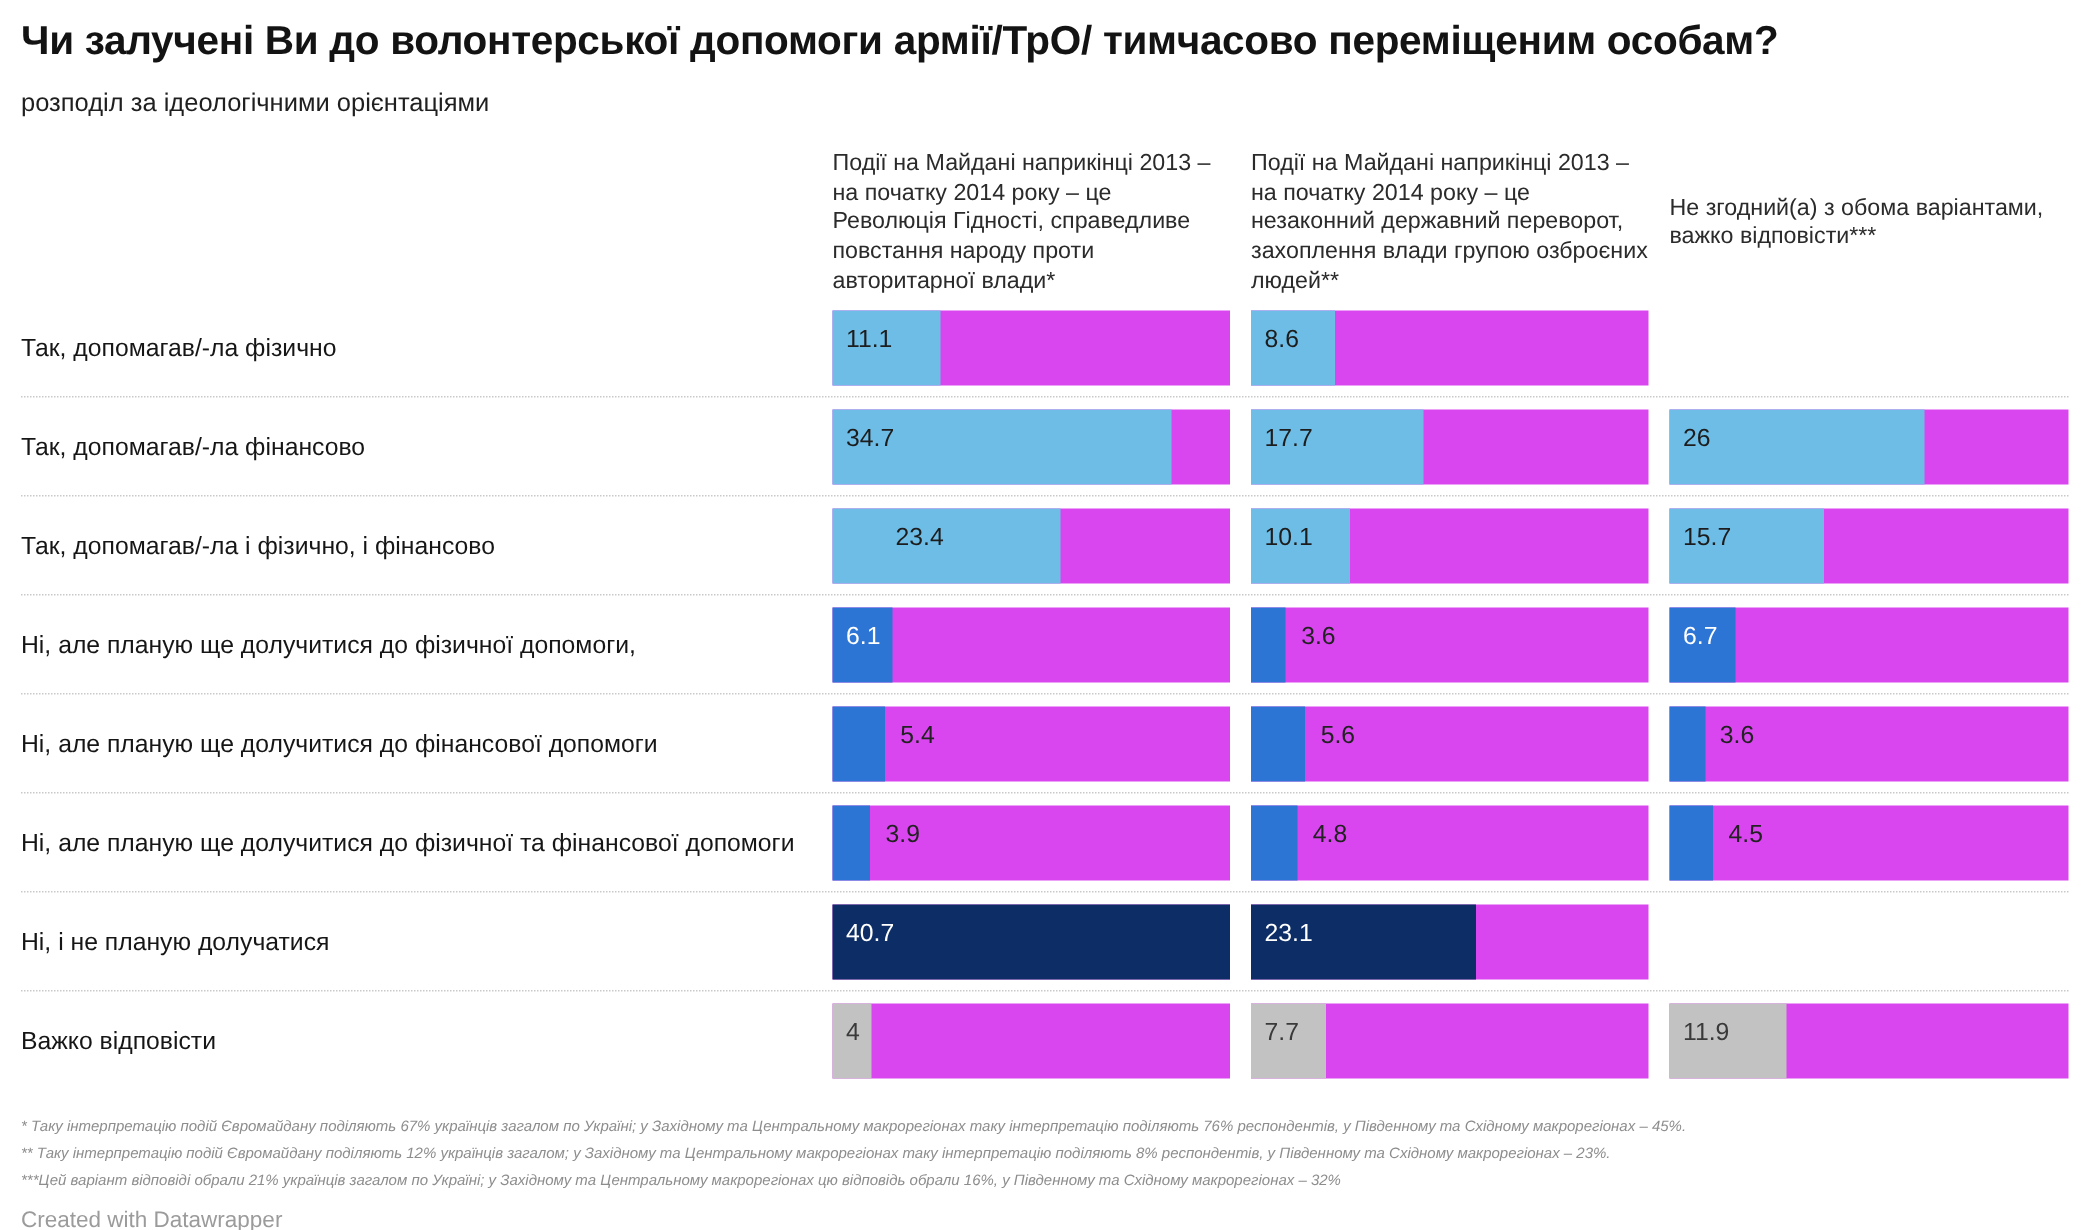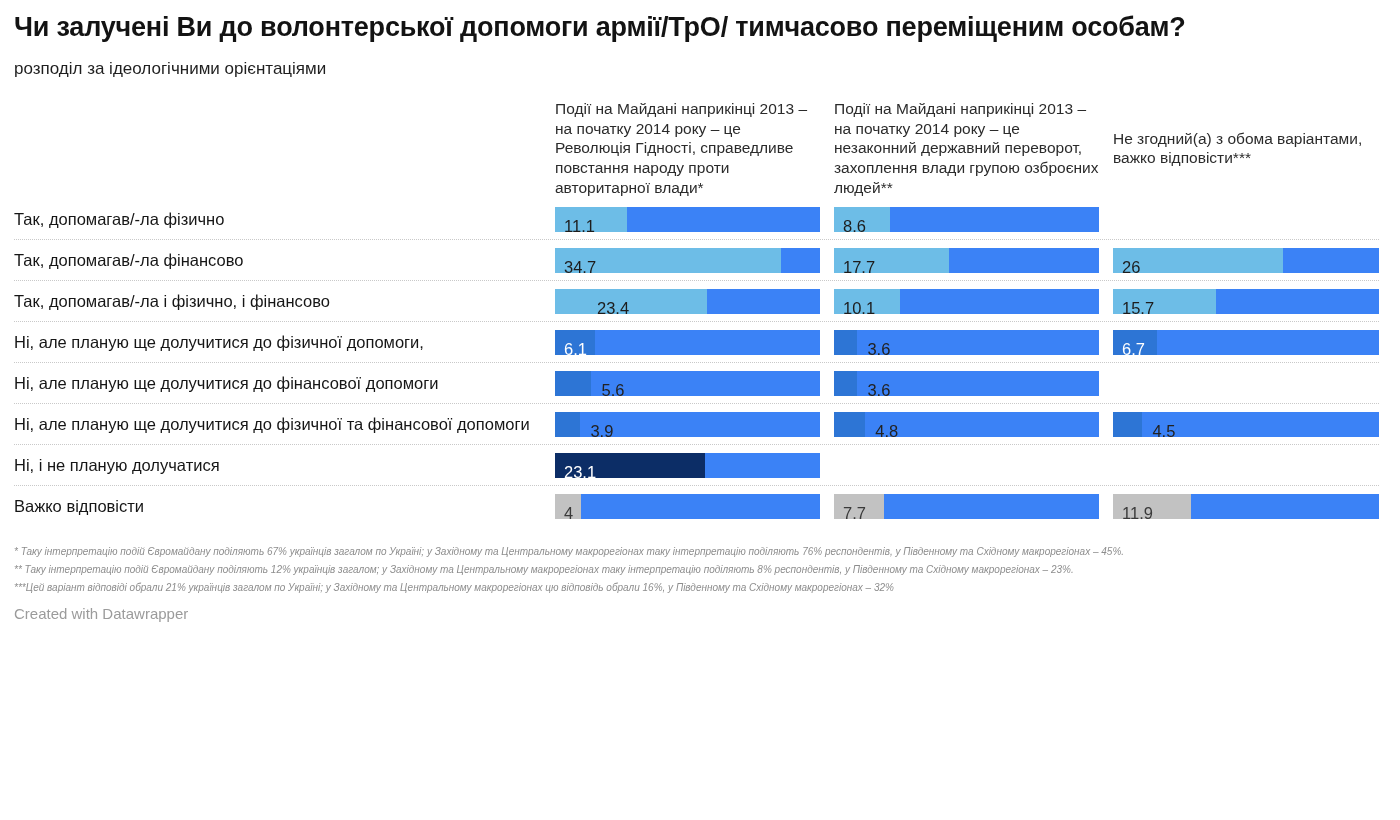--- a/index.html
+++ b/index.html
@@ -7,21 +7,21 @@
   .page { width:1400px; box-sizing:border-box; padding:8px 20px 12px 14px; }
 
   .title { font-size:27px; font-weight:700; color:#131313; margin:4px 0 16px 0; letter-spacing:-0.2px; }
   .subtitle { font-size:17px; color:#1f1f1f; margin:0 0 20px 0; }
 
   .chart-grid { display:grid; grid-template-columns:527px 265px 265px 266px; column-gap:14px; align-items:center; }
   .col-header { font-size:15.5px; line-height:1.27; color:#2b2b2b; min-height:88px; display:flex; align-items:center; padding-bottom:10px; }
   .corner { min-height:88px; }
 
   .row-label { font-size:16.5px; color:#161616; padding-right:6px; }
-  .bar-track { position:relative; height:25px; background:#3b82f6; }
+  .bar-track { position:relative; height:50px; background:#d946ef; }
   .bar-fill { position:absolute; top:0; left:0; height:100%; }
   .bar-val { position:absolute; top:0; height:38px; line-height:38px; font-size:16.5px; white-space:nowrap; }
   .separator { grid-column:1 / -1; height:0; border-top:1px dotted #c9c9c9; margin:7px 0 8px 0; }
 
   .footnotes { margin-top:24px; font-style:italic; color:#8d8d8d; font-size:10px; line-height:1.78; }
   .attribution { display:inline-block; margin-top:8px; font-size:15px; color:#9b9b9b; text-decoration:none; cursor:pointer; }
 </style>
 </head>
 <body>
 
@@ -81,20 +81,24 @@
         <div class="bar-fill" style="width: 8.85%; background: rgb(45, 117, 213);"></div>
         <span class="bar-val" style="left: calc(8.85% + 10px); color: rgb(34, 34, 34);">3.6</span>
       </div>
       <div class="bar-track">
         <div class="bar-fill" style="width: 16.46%; background: rgb(45, 117, 213);"></div>
         <span class="bar-val" style="left: 9px; color: rgb(255, 255, 255);">6.7</span>
       </div>
       <div class="separator"></div>
       <div class="row-label">Ні, але планую ще долучитися до фінансової допомоги</div>
       <div class="bar-track">
+        <div class="bar-fill" style="width: 13.27%; background: rgb(45, 117, 213);"></div>
+        <span class="bar-val" style="left: calc(13.27% + 10px); color: rgb(34, 34, 34);">5.4</span>
+      </div>
+      <div class="bar-track">
         <div class="bar-fill" style="width: 13.76%; background: rgb(45, 117, 213);"></div>
         <span class="bar-val" style="left: calc(13.76% + 10px); color: rgb(34, 34, 34);">5.6</span>
       </div>
       <div class="bar-track">
         <div class="bar-fill" style="width: 8.85%; background: rgb(45, 117, 213);"></div>
         <span class="bar-val" style="left: calc(8.85% + 10px); color: rgb(34, 34, 34);">3.6</span>
       </div>
       <div class="separator"></div>
       <div class="row-label">Ні, але планую ще долучитися до фізичної та фінансової допомоги</div>
       <div class="bar-track">
@@ -104,20 +108,24 @@
       <div class="bar-track">
         <div class="bar-fill" style="width: 11.79%; background: rgb(45, 117, 213);"></div>
         <span class="bar-val" style="left: calc(11.79% + 10px); color: rgb(34, 34, 34);">4.8</span>
       </div>
       <div class="bar-track">
         <div class="bar-fill" style="width: 11.06%; background: rgb(45, 117, 213);"></div>
         <span class="bar-val" style="left: calc(11.06% + 10px); color: rgb(34, 34, 34);">4.5</span>
       </div>
       <div class="separator"></div>
       <div class="row-label">Ні, і не планую долучатися</div>
+      <div class="bar-track">
+        <div class="bar-fill" style="width: 100%; background: rgb(12, 45, 102);"></div>
+        <span class="bar-val" style="left: 9px; color: rgb(255, 255, 255);">40.7</span>
+      </div>
       <div class="bar-track">
         <div class="bar-fill" style="width: 56.76%; background: rgb(12, 45, 102);"></div>
         <span class="bar-val" style="left: 9px; color: rgb(255, 255, 255);">23.1</span>
       </div>
       <div class="separator"></div>
       <div class="row-label">Важко відповісти</div>
       <div class="bar-track">
         <div class="bar-fill" style="width: 9.83%; background: rgb(194, 194, 194);"></div>
         <span class="bar-val" style="left: 9px; color: rgb(58, 58, 58);">4</span>
       </div>

